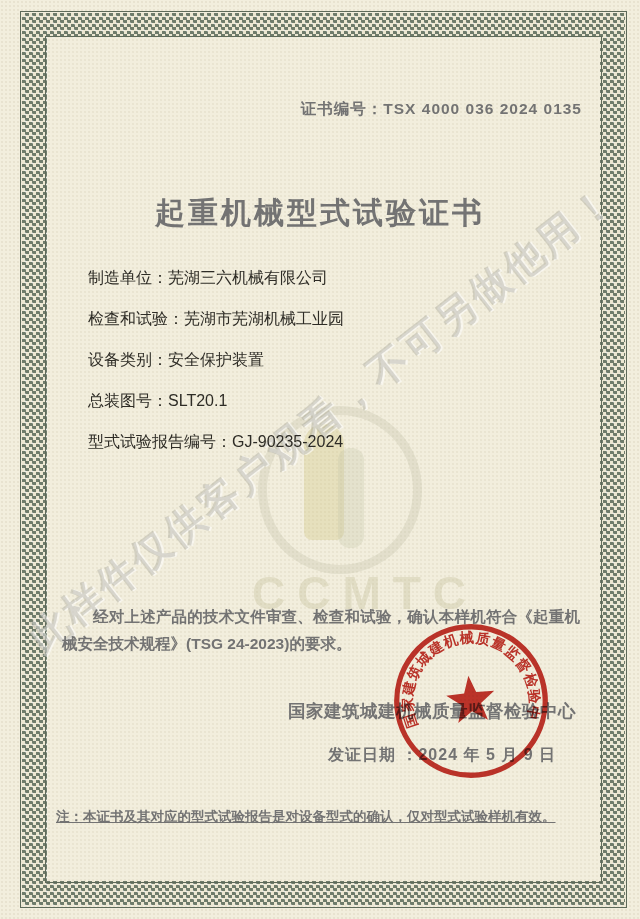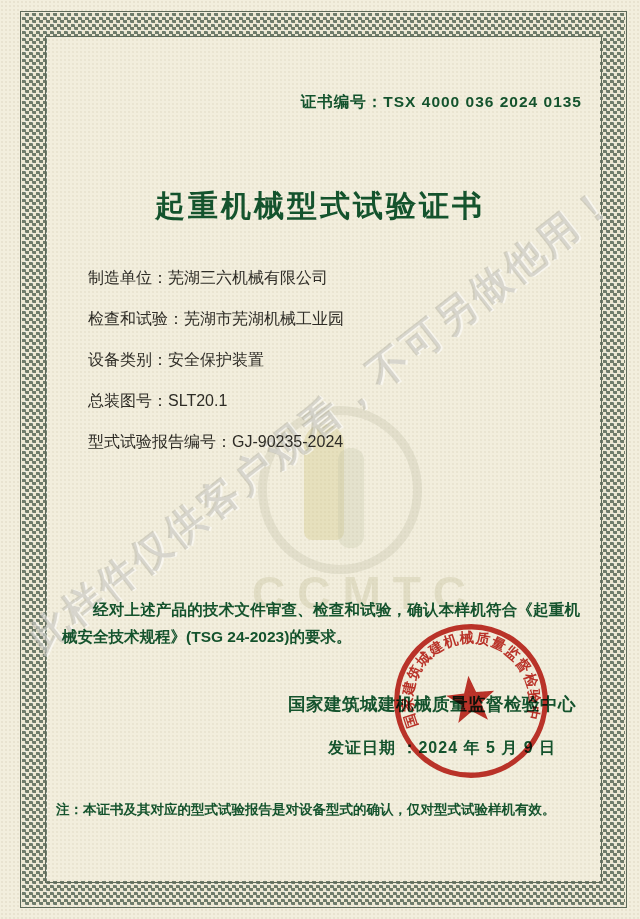--- a/index.html
+++ b/index.html
@@ -26,36 +26,36 @@
   }
   .frame-inner{
     position:absolute;inset:25px;background:#f2eedd;
     outline:1.5px solid #5e6a59;outline-offset:1px;
   }
   .frame-inner::after{
     content:"";position:absolute;inset:0;
     background-image:radial-gradient(rgba(170,160,125,0.12) 1px,transparent 1px);
     background-size:4px 4px;
   }
-  .ink{color:#14532d;font-weight:bold;}
+  .ink{color:#737373;font-weight:bold;margin-top:7px;}
   .cert-no{position:absolute;top:92px;right:58px;font-size:15.5px;letter-spacing:1px;}
   .title{
     position:absolute;top:186px;left:0;width:100%;text-align:center;
     font-size:30px;letter-spacing:3px;
   }
   .fields{position:absolute;left:88px;top:270px;}
   .field-row{font-size:16px;font-weight:normal;line-height:16px;margin-bottom:25px;white-space:nowrap;}
   .field-row.big-gap{margin-bottom:15px;}
   .statement{
     position:absolute;left:62px;top:596px;width:518px;
     font-size:15.5px;line-height:27px;text-align:justify;text-indent:2em;
   }
   .issuer{position:absolute;left:288px;top:692px;font-size:17.5px;letter-spacing:0.5px;white-space:nowrap;}
   .issue-date{position:absolute;left:328px;top:738px;font-size:16px;letter-spacing:1px;white-space:nowrap;}
-  .note{position:absolute;left:56px;top:800px;width:534px;font-size:13.5px;line-height:20px;}
+  .note{position:absolute;left:56px;top:800px;width:534px;font-size:13.5px;line-height:20px;text-decoration:underline;}
   
   .stamp{position:absolute;left:388px;top:618px;width:166px;height:166px;
          mix-blend-mode:multiply;opacity:0.92;transform:rotate(-6deg);}
   
   .watermark-diag{
     position:absolute;left:46px;top:612px;height:48px;white-space:nowrap;
     font-size:40px;font-weight:bold;letter-spacing:3px;
     color:rgba(140,138,130,0.30);
     text-shadow:1.5px 1.5px 0 rgba(255,255,255,0.55);
     transform:rotate(-38deg);transform-origin:0 100%;

